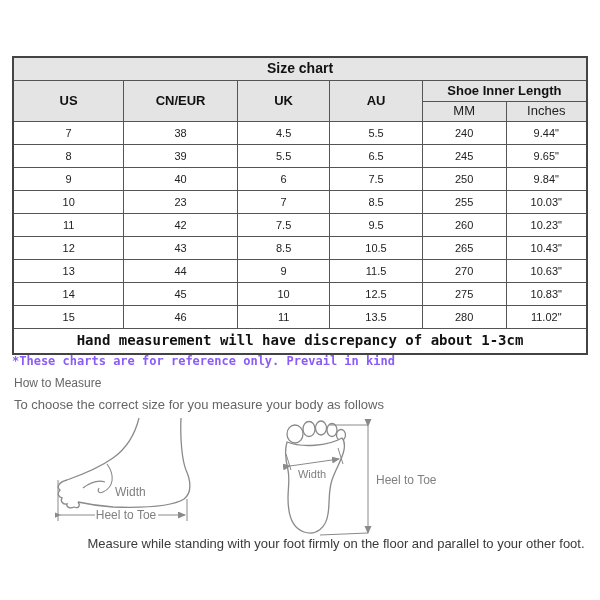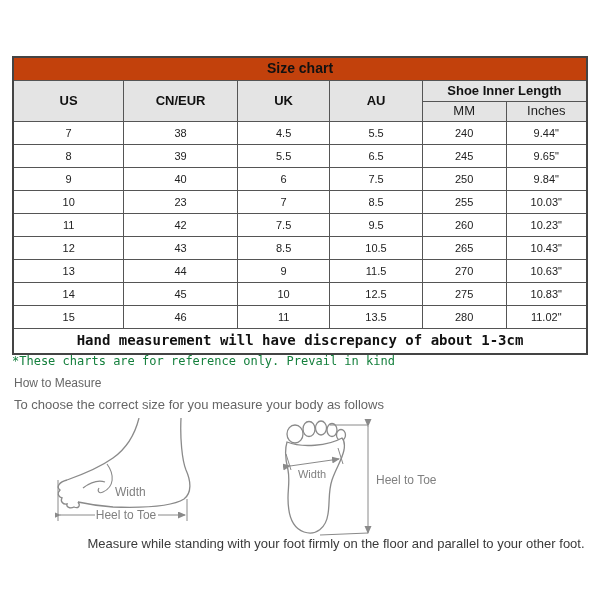--- a/index.html
+++ b/index.html
@@ -11,36 +11,36 @@
   .size-table{
     position:absolute;left:12px;top:56px;width:576px;
     border-collapse:collapse;table-layout:fixed;
     border:2px solid #444;
   }
   .size-table th,.size-table td{
     border:1px solid #555;text-align:center;vertical-align:middle;
     padding:0;line-height:1.1;
   }
   .size-table .title-cell{
-    background:#c2410c;font-weight:bold;font-size:14px;height:22px;color:#111;
+    background:#e5e5e5;font-weight:bold;font-size:14px;height:22px;color:#111;
   }
   .size-table th{background:#e4e4e4;font-weight:bold;font-size:13px;color:#111;}
   .size-table th.subhead{font-weight:normal;font-size:13px;height:19px;color:#222;}
   .size-table th.mainhead{height:40px;}
   .size-table th.innerlen{height:20px;margin-left:38px;}
   .size-table td{font-size:11px;height:22px;color:#222;background:#fff;}
   .size-table td.footnote{
     font-family:"DejaVu Sans Mono", monospace;font-weight:bold;
     font-size:14px;height:24px;letter-spacing:0px;color:#111;
   }
   
   .ref-note{
     position:absolute;left:12px;top:354px;
-    font-family:"DejaVu Sans Mono", monospace;font-weight:normal;
-    font-size:12px;color:#15803d;white-space:nowrap;
+    font-family:"DejaVu Sans Mono", monospace;font-weight:bold;
+    font-size:12px;color:#8b5cf6;white-space:nowrap;
   }
   .htm-title{
     position:absolute;left:14px;top:376px;
     font-size:12px;color:#666;font-weight:normal;
   }
   .htm-subtitle{
     position:absolute;left:14px;top:397px;
     font-size:13px;color:#666;
   }
   

